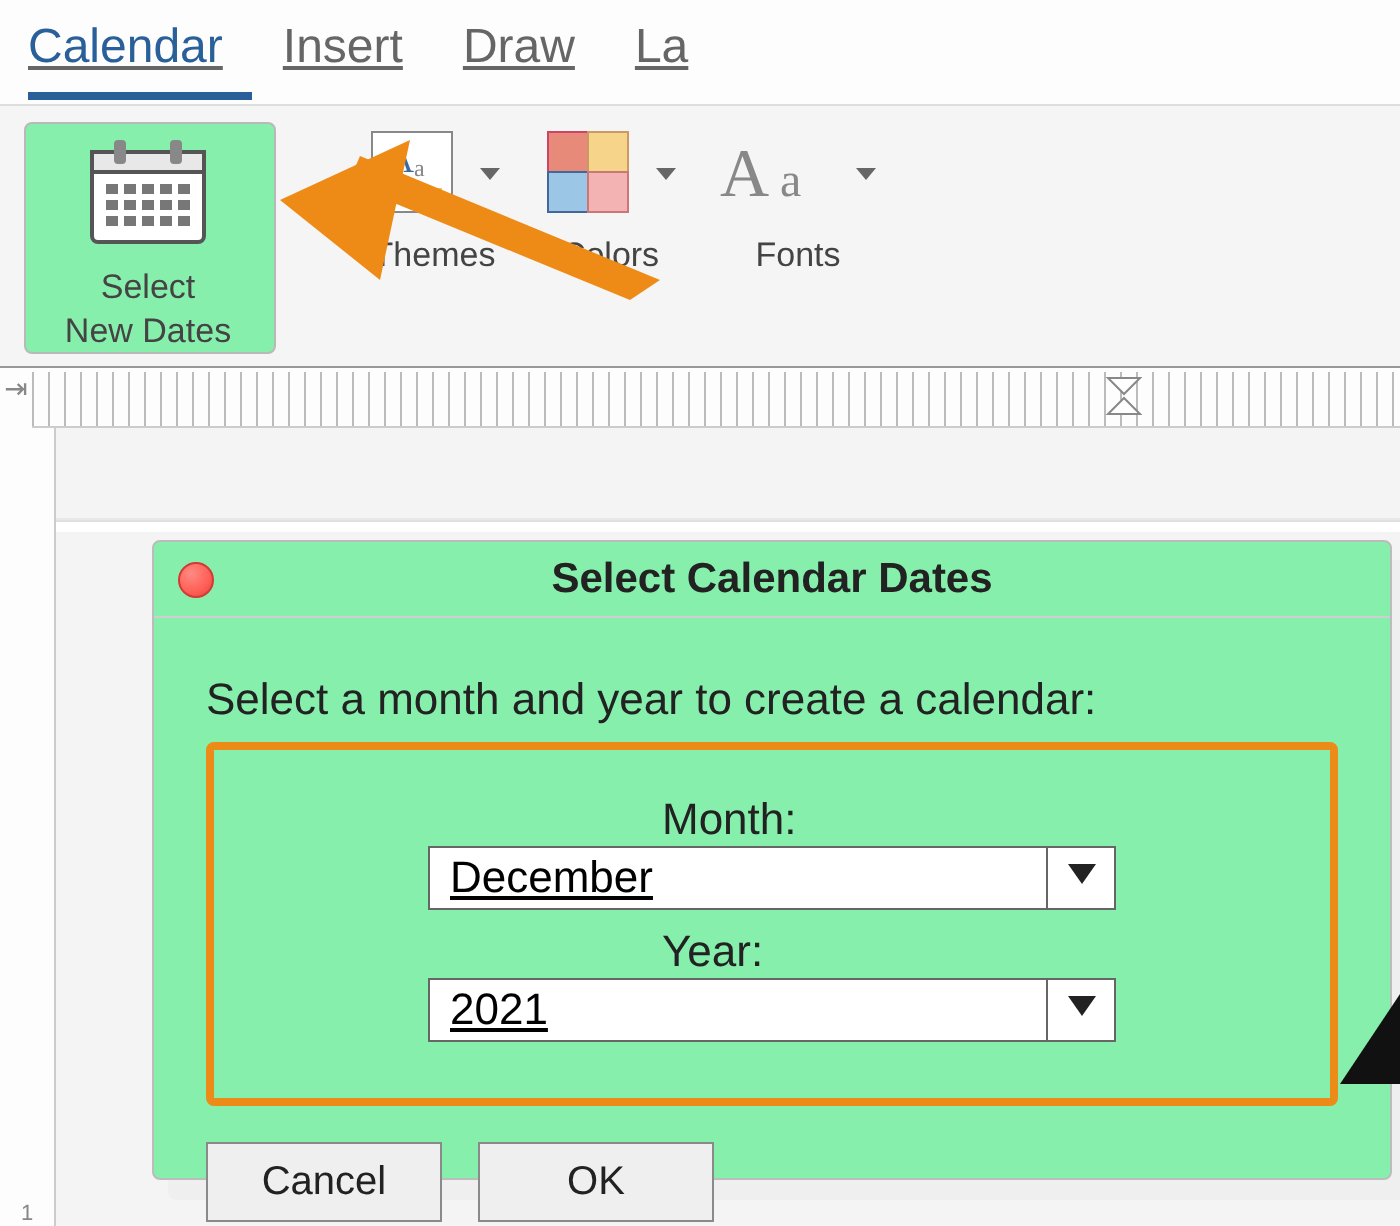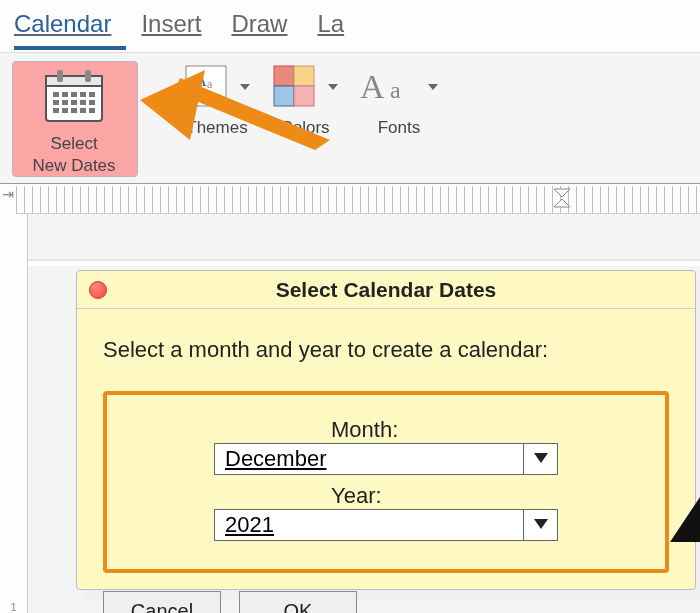--- a/index.html
+++ b/index.html
@@ -57,21 +57,21 @@
   .ribbon .group {
     display: flex;
     flex-direction: column;
     align-items: center;
     font-size: 17px;
     color: #444;
     line-height: 1.25;
     text-align: center;
   }
   .group.select-dates {
-    background: #fca5a5;
+    background: #86efac;
     border: 1px solid #b9b9b9;
     border-radius: 4px;
     padding: 6px 6px 4px 4px;
     width: 126px;
     height: 116px;
   }
   .cal-icon {
     width: 62px; height: 56px;
     margin: 0 auto 4px auto;
   }
@@ -117,40 +117,40 @@
     position:absolute;
     left:120px; top:70px;
     width:210px; height:90px;
     pointer-events:none;
   }
   
   .dialog {
     position:absolute;
     left:76px; top:270px;
     width:620px; height:320px;
-    background:#fef9c3;
+    background:#86efac;
     border:1px solid #bcbcbc;
     border-radius:4px;
     box-shadow: 8px 10px 0 rgba(0,0,0,0.02);
   }
   .dlg-titlebar {
     position:relative;
     height:38px;
     border-bottom:1px solid #cfcfcf;
     display:flex; align-items:center; justify-content:center;
     font-size:21px; font-weight:700; color:#222;
   }
   .win-close {
     position:absolute; left:12px; top:10px;
     width:18px; height:18px; border-radius:50%;
     background: radial-gradient(circle at 35% 30%, #ff8b82, #ff5f56 60%, #e0443e);
     border:1px solid #d33a34;
   }
   .dlg-body { padding:28px 26px 0 26px; }
-  .dlg-instruction { font-size:22px; color:#222; margin-bottom:28px; }
+  .dlg-instruction { font-size:22px; color:#222; margin-bottom:8px; }
   .form-box {
     border:4px solid #ec8b17;
     border-radius:4px;
     padding:14px 18px 20px 18px;
   }
   .form-row { display:flex; align-items:center; margin:8px 0;flex-direction:column; }
   .form-label { width:110px; font-size:22px; color:#222; }
   .combo {
     flex:1; height:36px;
     display:flex;

